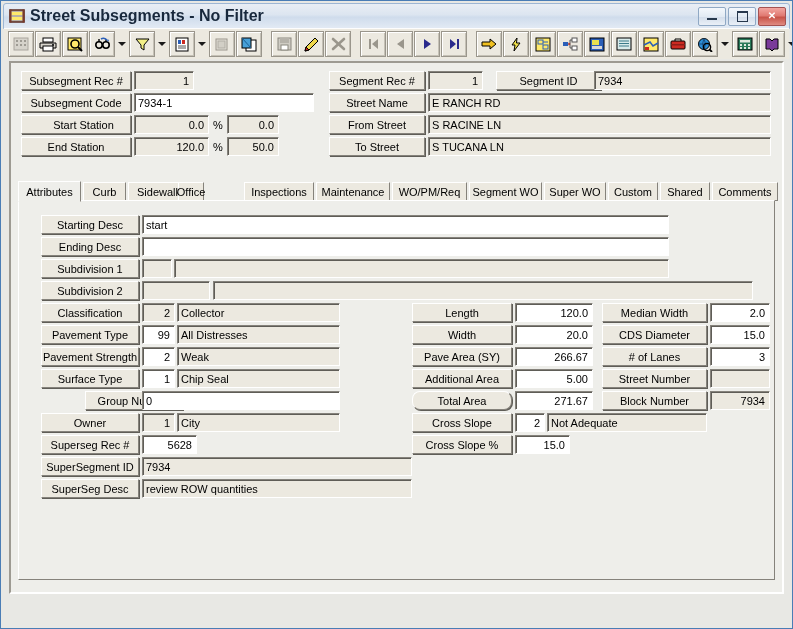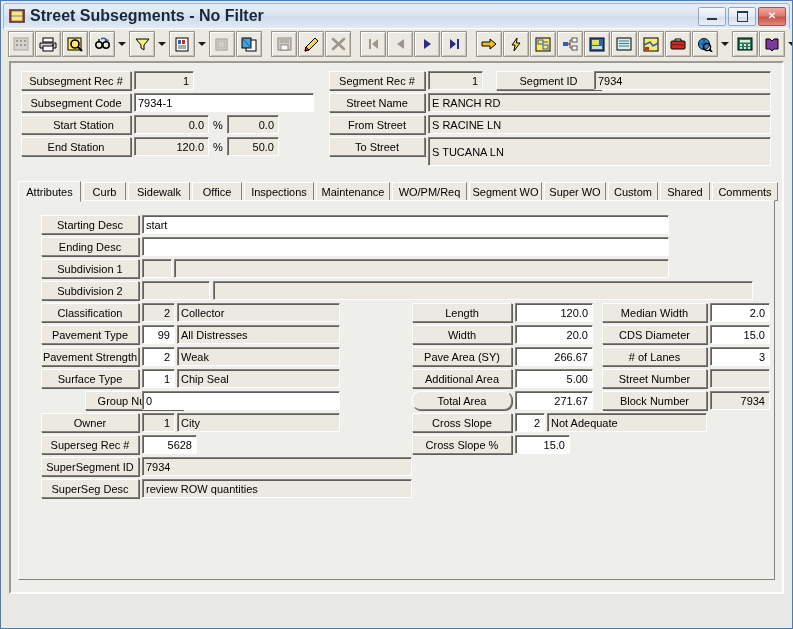--- a/index.html
+++ b/index.html
@@ -418,27 +418,27 @@
     <div class="lbl" style="left:485px; top:8px; width:105px; height:19px;">Segment ID</div>
     <div class="fld" style="left:583px; top:8px; width:177px; height:19px;">7934</div>
 
     <div class="lbl" style="left:318px; top:30px; width:96px; height:19px;">Street Name</div>
     <div class="fld" style="left:417px; top:30px; width:343px; height:19px;">E RANCH RD</div>
 
     <div class="lbl" style="left:318px; top:52px; width:96px; height:19px;">From Street</div>
     <div class="fld" style="left:417px; top:52px; width:343px; height:19px;">S RACINE LN</div>
 
     <div class="lbl" style="left:318px; top:74px; width:96px; height:19px;">To Street</div>
-    <div class="fld" style="left:417px; top:74px; width:343px; height:29px;">S TUCANA LN</div>
+    <div class="fld" style="left:417px; top:74px; width:343px; height:19px;">S TUCANA LN</div>
 
     <div class="tabstrip">
       <div class="tab active" style="left:0px;   width:63px;">Attributes</div>
       <div class="tab" style="left:65px;  width:43px;">Curb</div>
       <div class="tab" style="left:110px; width:62px;">Sidewalk</div>
-      <div class="tab" style="left:174px; width:50px;">Office</div>
+      <div class="tab" style="left:160px; width:26px;">Office</div>
       <div class="tab" style="left:226px; width:70px;">Inspections</div>
       <div class="tab" style="left:298px; width:74px;">Maintenance</div>
       <div class="tab" style="left:374px; width:75px;">WO/PM/Req</div>
       <div class="tab" style="left:451px; width:73px;">Segment WO</div>
       <div class="tab" style="left:526px; width:62px;">Super WO</div>
       <div class="tab" style="left:590px; width:50px;">Custom</div>
       <div class="tab" style="left:642px; width:50px;">Shared</div>
       <div class="tab" style="left:694px; width:66px;">Comments</div>
     </div>
 

